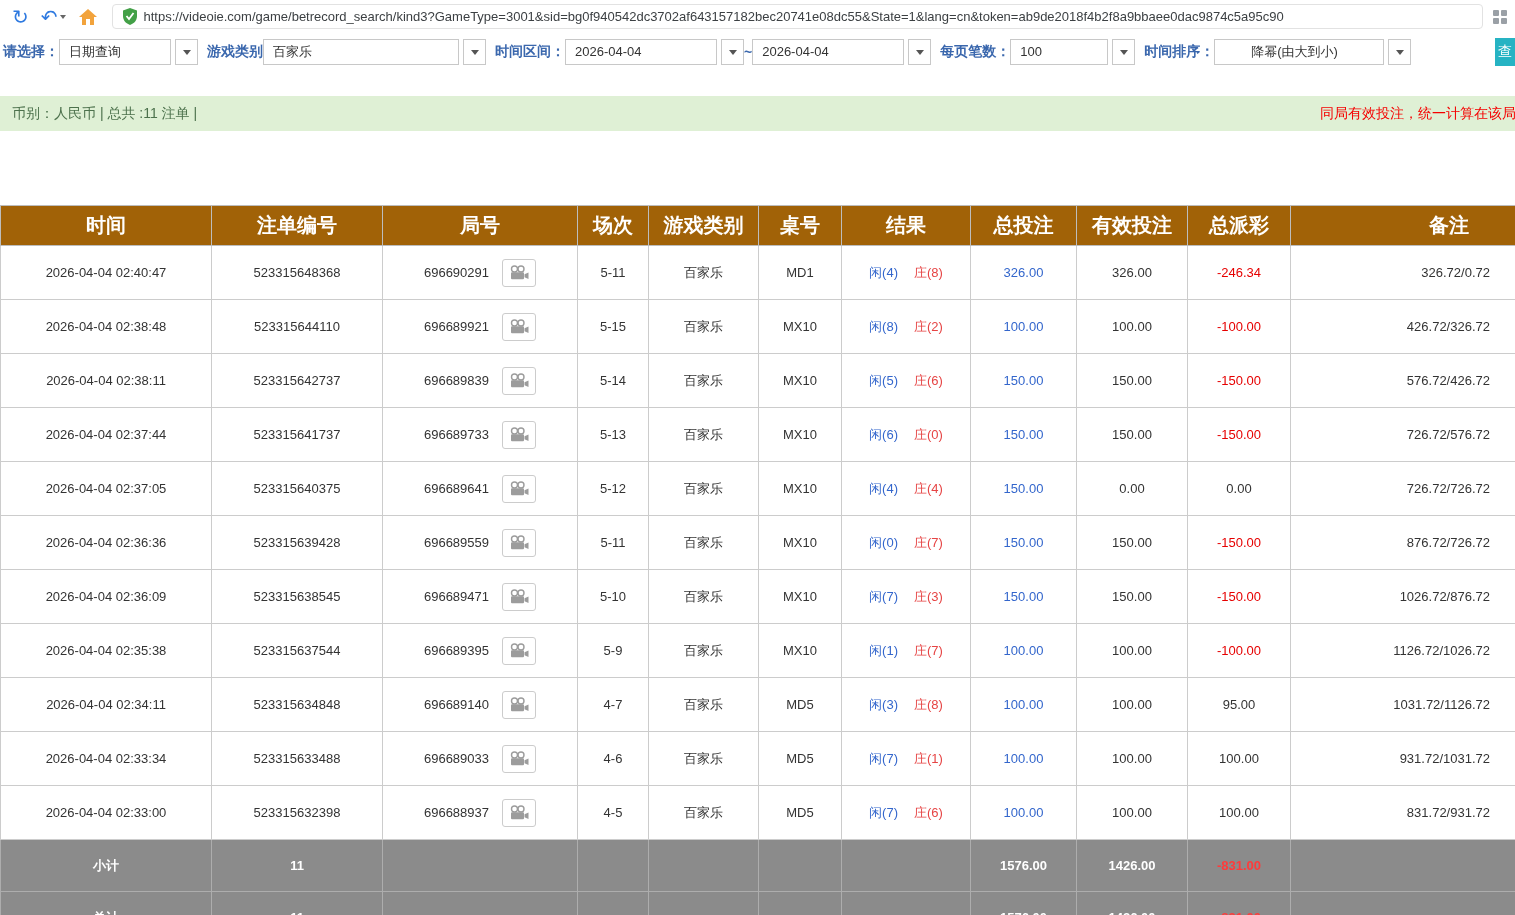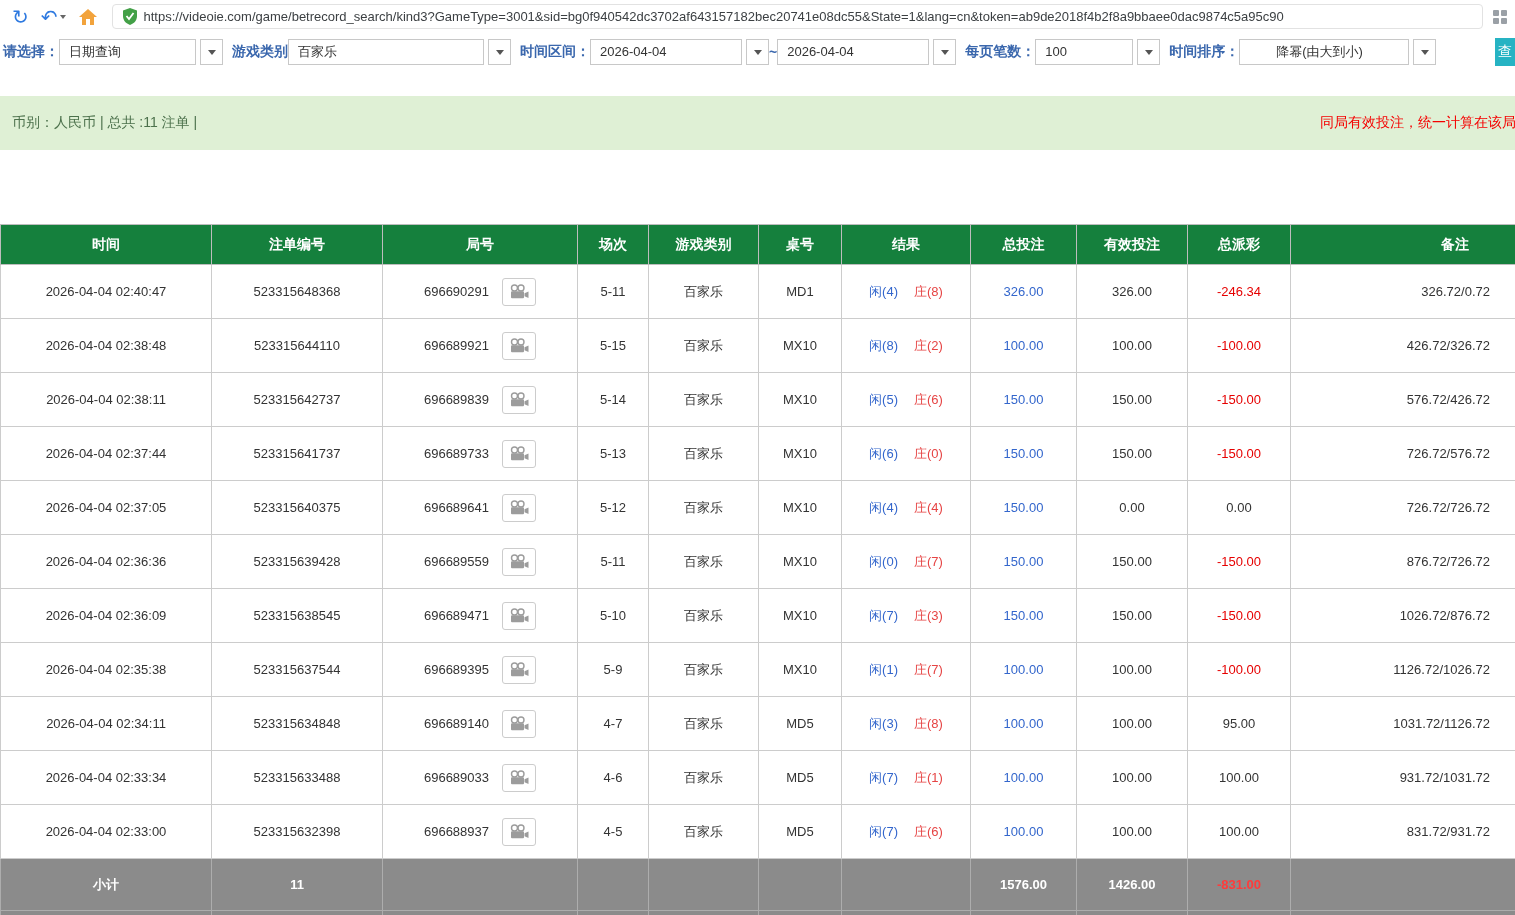--- a/index.html
+++ b/index.html
@@ -24,36 +24,36 @@
     padding:5px 0 5px 3px; background:#fff; }
   .flabel { color:#3a67ad; font-weight:bold; font-size:14px; white-space:nowrap; }
   .fgroup { display:flex; align-items:center; gap:0; }
   .combo { display:flex; align-items:center; gap:4px; }
   .combo-value { height:26px; line-height:24px; border:1px solid #c8c8c8; background:#fff;
     padding:0 9px; font-size:13px; color:#333; white-space:nowrap; overflow:hidden; }
   .combo-btn { width:23px; height:26px; border:1px solid #c8c8c8; background:#fff;
     display:flex; align-items:center; justify-content:center; cursor:pointer; }
   .caret { width:0; height:0; border-left:4px solid transparent; border-right:4px solid transparent;
     border-top:5px solid #555; }
-  .w-select { width:137px; } .w-game { width:196px; } .w-date { width:152px; }
+  .w-select { width:112px; } .w-game { width:196px; } .w-date { width:152px; }
   .w-size  { width:98px; }  .w-sort { width:170px;padding-left:36px; }
   .tilde { color:#3a67ad; font-weight:bold; font-size:14px; }
   .search-btn { position:absolute; right:0; top:5px; width:20px; height:28px; border:none;
     background:#26b3c3; color:#fff; font-size:14px; overflow:hidden; cursor:pointer; padding:0; }
 
   
-  .info-bar { position:relative; margin-top:25px; height:54px; background:#dff0d5;
+  .info-bar { position:relative; margin-top:25px; height:35px; background:#dff0d5;
     display:flex; align-items:center; padding:0 12px; overflow:hidden; }
   .info-left { font-size:14px; color:#4c714c; white-space:nowrap; }
   .info-right { position:absolute; left:1320px; font-size:14px; color:#f50000; white-space:nowrap; }
 
   
   .table-wrap { margin-top:74px; }
   .bet-table { border-collapse:collapse; table-layout:fixed; width:1515px; font-size:13px; color:#333; }
-  .bet-table th { background:#15803d; color:#fff; font-weight:bold; font-size:14px; height:40px;
+  .bet-table th { background:#a16207; color:#fff; font-weight:bold; font-size:20px; height:40px;
     border:1px solid #bdbdbd; text-align:center; }
   .bet-table td { border:1px solid #ccc; background:#fff; text-align:center; height:54px;
     overflow:hidden; white-space:nowrap; }
   .bet-table th.remark-col { text-align:right; padding-right:46px; }
   .bet-table td.remark-col { text-align:right; padding-right:25px; }
   .blue { color:#3366cc; }
   .red  { color:#e60000; }
   .xian { color:#3366cc; margin-right:16px; }
   .zhuang { color:#e64444; }
   .round-cell-inner { display:flex; align-items:center; justify-content:center; gap:13px; }

